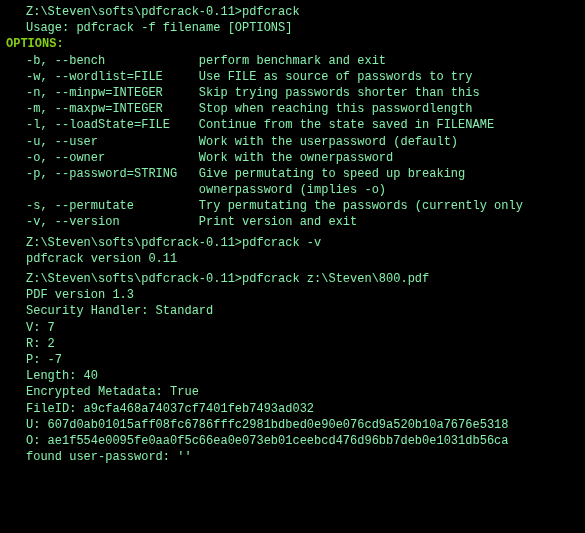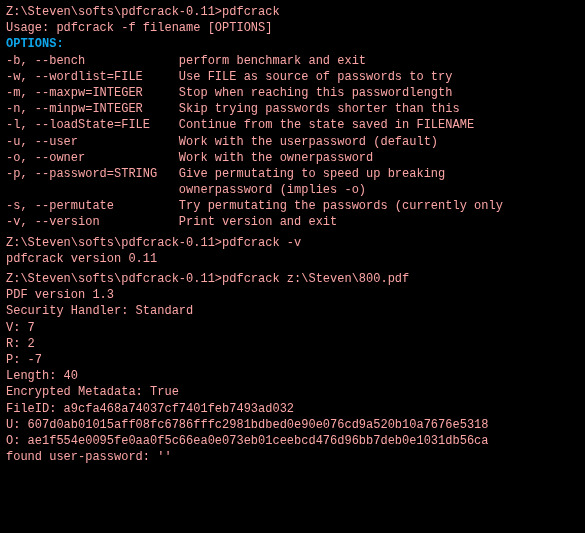--- a/index.html
+++ b/index.html
@@ -19,43 +19,44 @@
     .terminal {
       width: 585px;
       height: 533px;
       background-color: #000000;
       padding: 4px 6px;
       overflow: hidden;
     }
     .line {
       white-space: pre;
       line-height: 1.35;
-      color: #fca5a5;
+      color: #86efac;
+      margin-left: 20px;
     }
     .line-bright {
       white-space: pre;
       line-height: 1.35;
-      color: #0ea5e9;
+      color: #84cc16;
       font-weight: bold;
     }
     .spacer {
       height: 4px;
     }
   </style>
 </head>
 <body>
 
 <div class="terminal">
 <div class="line">Z:\Steven\softs\pdfcrack-0.11&gt;pdfcrack</div>
     <div class="line">Usage: pdfcrack -f filename [OPTIONS]</div>
     <div class="line-bright">OPTIONS:</div>
     <div class="line">-b, --bench             perform benchmark and exit</div>
     <div class="line">-w, --wordlist=FILE     Use FILE as source of passwords to try</div>
+    <div class="line">-n, --minpw=INTEGER     Skip trying passwords shorter than this</div>
     <div class="line">-m, --maxpw=INTEGER     Stop when reaching this passwordlength</div>
-    <div class="line">-n, --minpw=INTEGER     Skip trying passwords shorter than this</div>
     <div class="line">-l, --loadState=FILE    Continue from the state saved in FILENAME</div>
     <div class="line">-u, --user              Work with the userpassword (default)</div>
     <div class="line">-o, --owner             Work with the ownerpassword</div>
     <div class="line">-p, --password=STRING   Give permutating to speed up breaking</div>
     <div class="line">                        ownerpassword (implies -o)</div>
     <div class="line">-s, --permutate         Try permutating the passwords (currently only</div>
     <div class="line">-v, --version           Print version and exit</div>
     <div class="spacer"></div>
     <div class="line">Z:\Steven\softs\pdfcrack-0.11&gt;pdfcrack -v</div>
     <div class="line">pdfcrack version 0.11</div>

